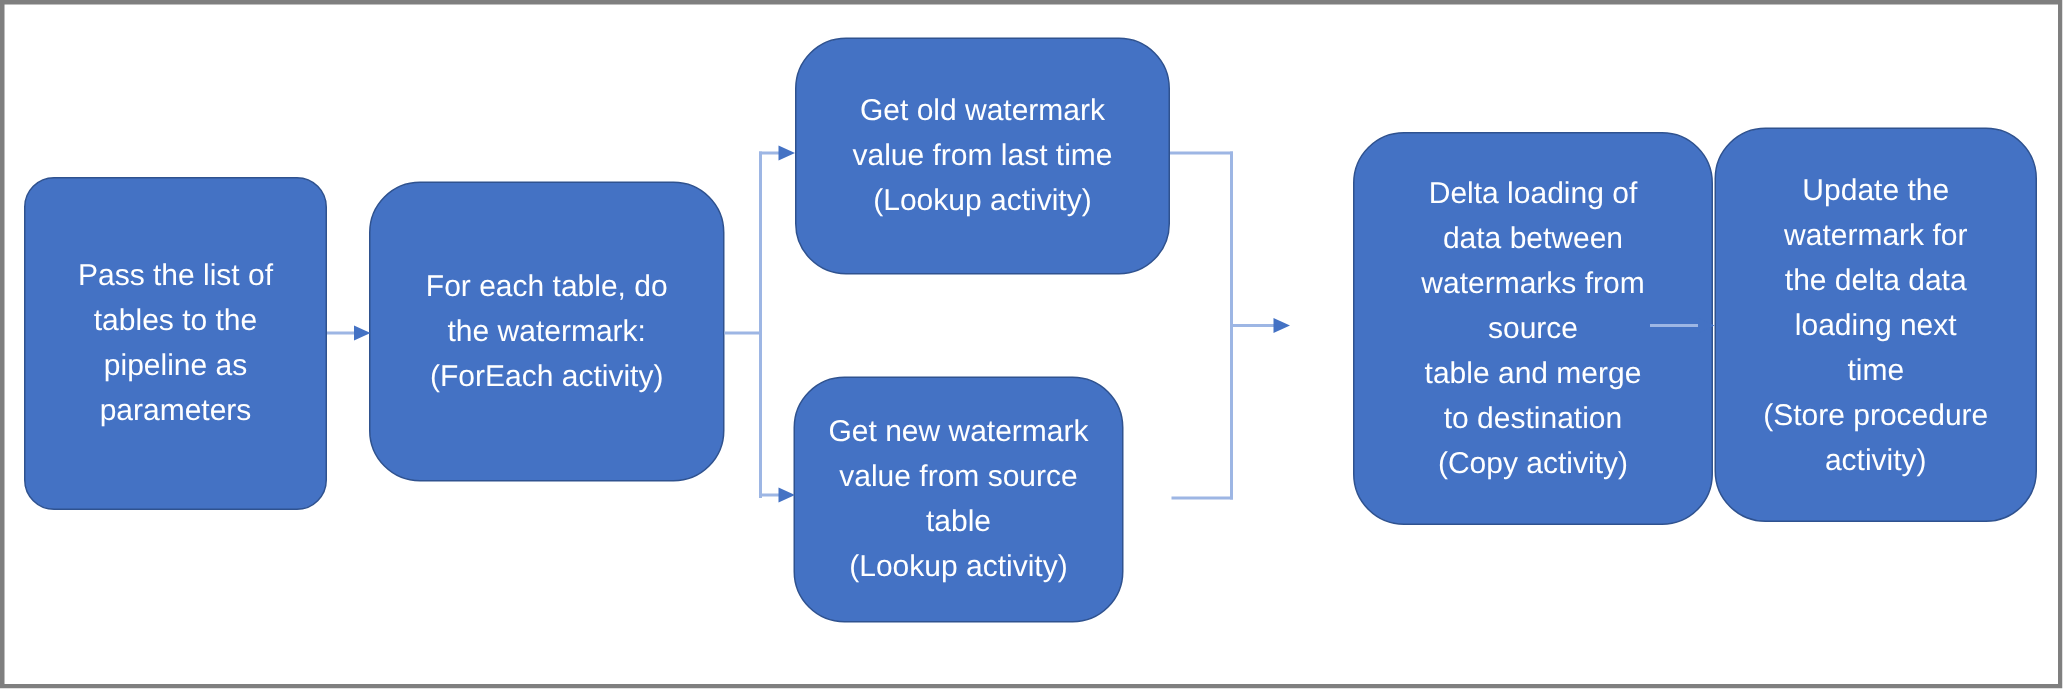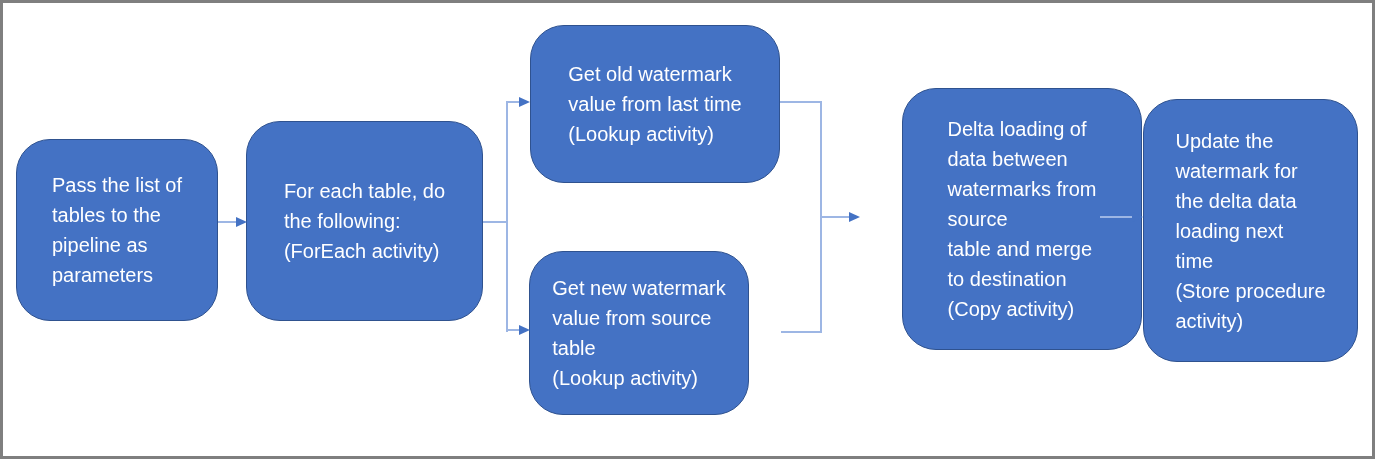--- a/index.html
+++ b/index.html
@@ -23,43 +23,44 @@
     border-radius: 34px;
     display: flex;
     align-items: center;
     justify-content: center;
     padding: 0 8px;
   }
   .node .label {
     color: var(--text, #ffffff);
     font-size: 20px;
     line-height: 30px;
+    text-align: center;
     white-space: pre-line;
   }
 
   .line {
     position: absolute;
     background: var(--connector, #9DB6E4);
   }
   .head {
     position: absolute;
     width: 0;
     height: 0;
     border-top: 5px solid transparent;
     border-bottom: 5px solid transparent;
     border-left: 11px solid var(--arrowhead, #4472C4);
   }
 
   
-  .n1 { left: 13px;   top: 136px; width: 202px; height: 182px; }
+  .n1 { left: 13px;   top: 115px; width: 202px; height: 222px; border-radius: 20px; }
   .n2 { left: 243px;  top: 118px; width: 237px; height: 200px; }
   .n3 { left: 527px;  top: 22px;  width: 250px; height: 158px; }
   .n4 { left: 526px;  top: 248px; width: 220px; height: 164px; }
   .n5 { left: 857px;  top: 85px;  width: 240px; height: 262px; margin-left: 42px; }
-  .n6 { left: 1140px; top: 96px;  width: 215px; height: 263px; }
+  .n6 { left: 1140px; top: 82px;  width: 215px; height: 263px; }
 
   
   .c12-line   { left: 215px;  top: 218px; width: 20px;  height: 2px; }
   .c12-head   { left: 233px;  top: 214px; }
 
   .fork-stem  { left: 480px;  top: 218px; width: 24px;  height: 2px; }
   .fork-vert  { left: 503px;  top: 98px;  width: 2px;   height: 231px; }
   .fork-top   { left: 503px;  top: 98px;  width: 14px;  height: 2px; }
   .fork-top-h { left: 516px;  top: 94px; }
   .fork-bot   { left: 503px;  top: 326px; width: 14px;  height: 2px; }
@@ -80,21 +81,21 @@
 <div class="canvas">
 
   <div class="node n1">
     <span class="label">Pass the list of
 tables to the
 pipeline as
 parameters</span>
   </div>
   <div class="node n2">
     <span class="label">For each table, do
-the following:
+the watermark:
 (ForEach activity)</span>
   </div>
   <div class="node n3">
     <span class="label">Get old watermark
 value from last time
 (Lookup activity)</span>
   </div>
   <div class="node n4">
     <span class="label">Get new watermark
 value from source

